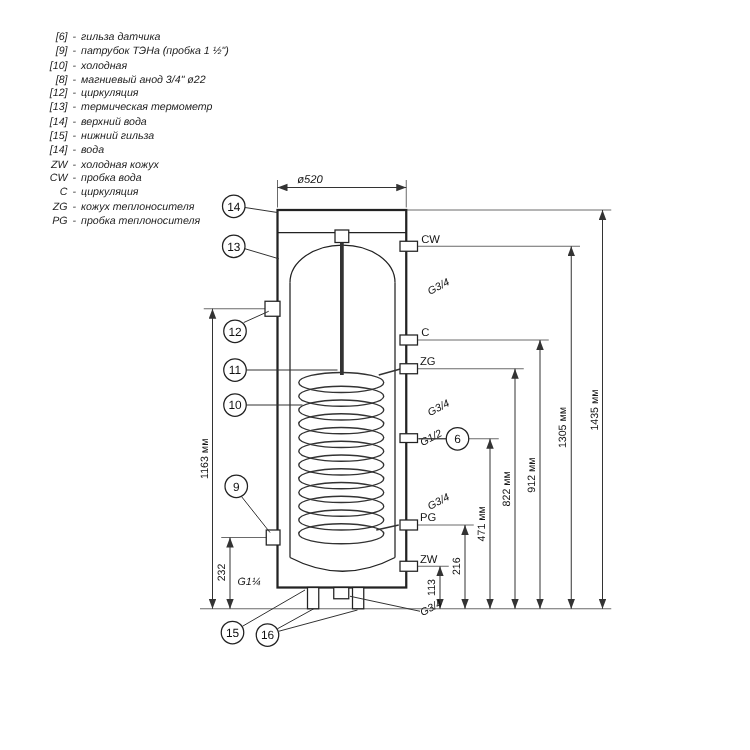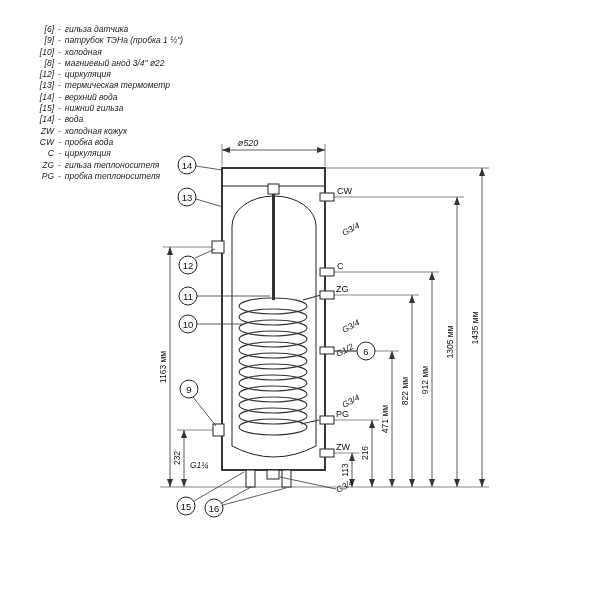--- a/index.html
+++ b/index.html
@@ -90,21 +90,21 @@
         <span class="llab">пробка вода</span>
       </div>
     <div class="lrow">
         <span class="lkey">C</span>
         <span class="ldash">-</span>
         <span class="llab">циркуляция</span>
       </div>
     <div class="lrow">
         <span class="lkey">ZG</span>
         <span class="ldash">-</span>
-        <span class="llab">гильза теплоносителя</span>
+        <span class="llab">кожух теплоносителя</span>
       </div>
     <div class="lrow">
         <span class="lkey">PG</span>
         <span class="ldash">-</span>
         <span class="llab">пробка теплоносителя</span>
       </div>
   </div>
 
   <svg width="600" height="600" viewBox="0 0 600 600">
     <defs>

